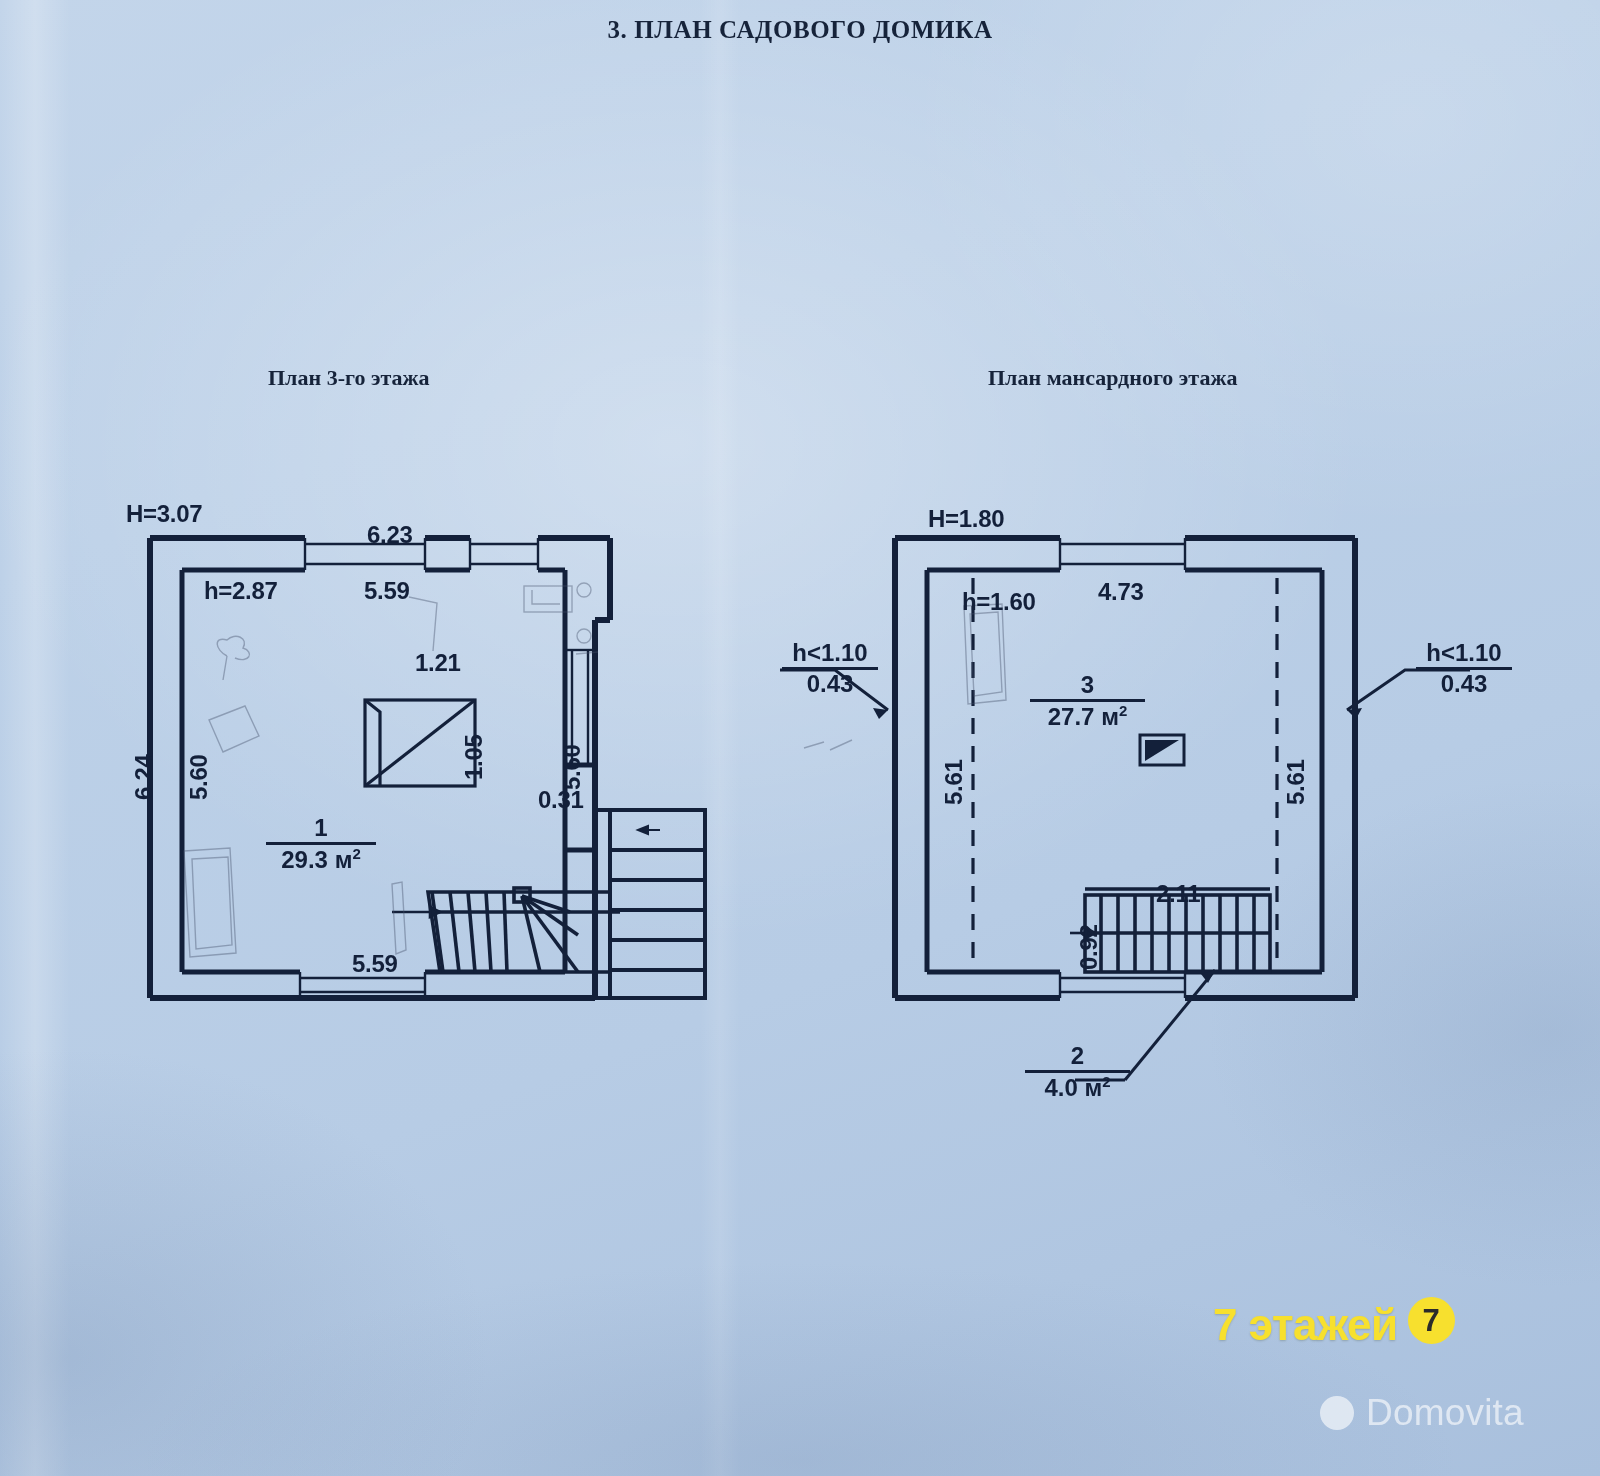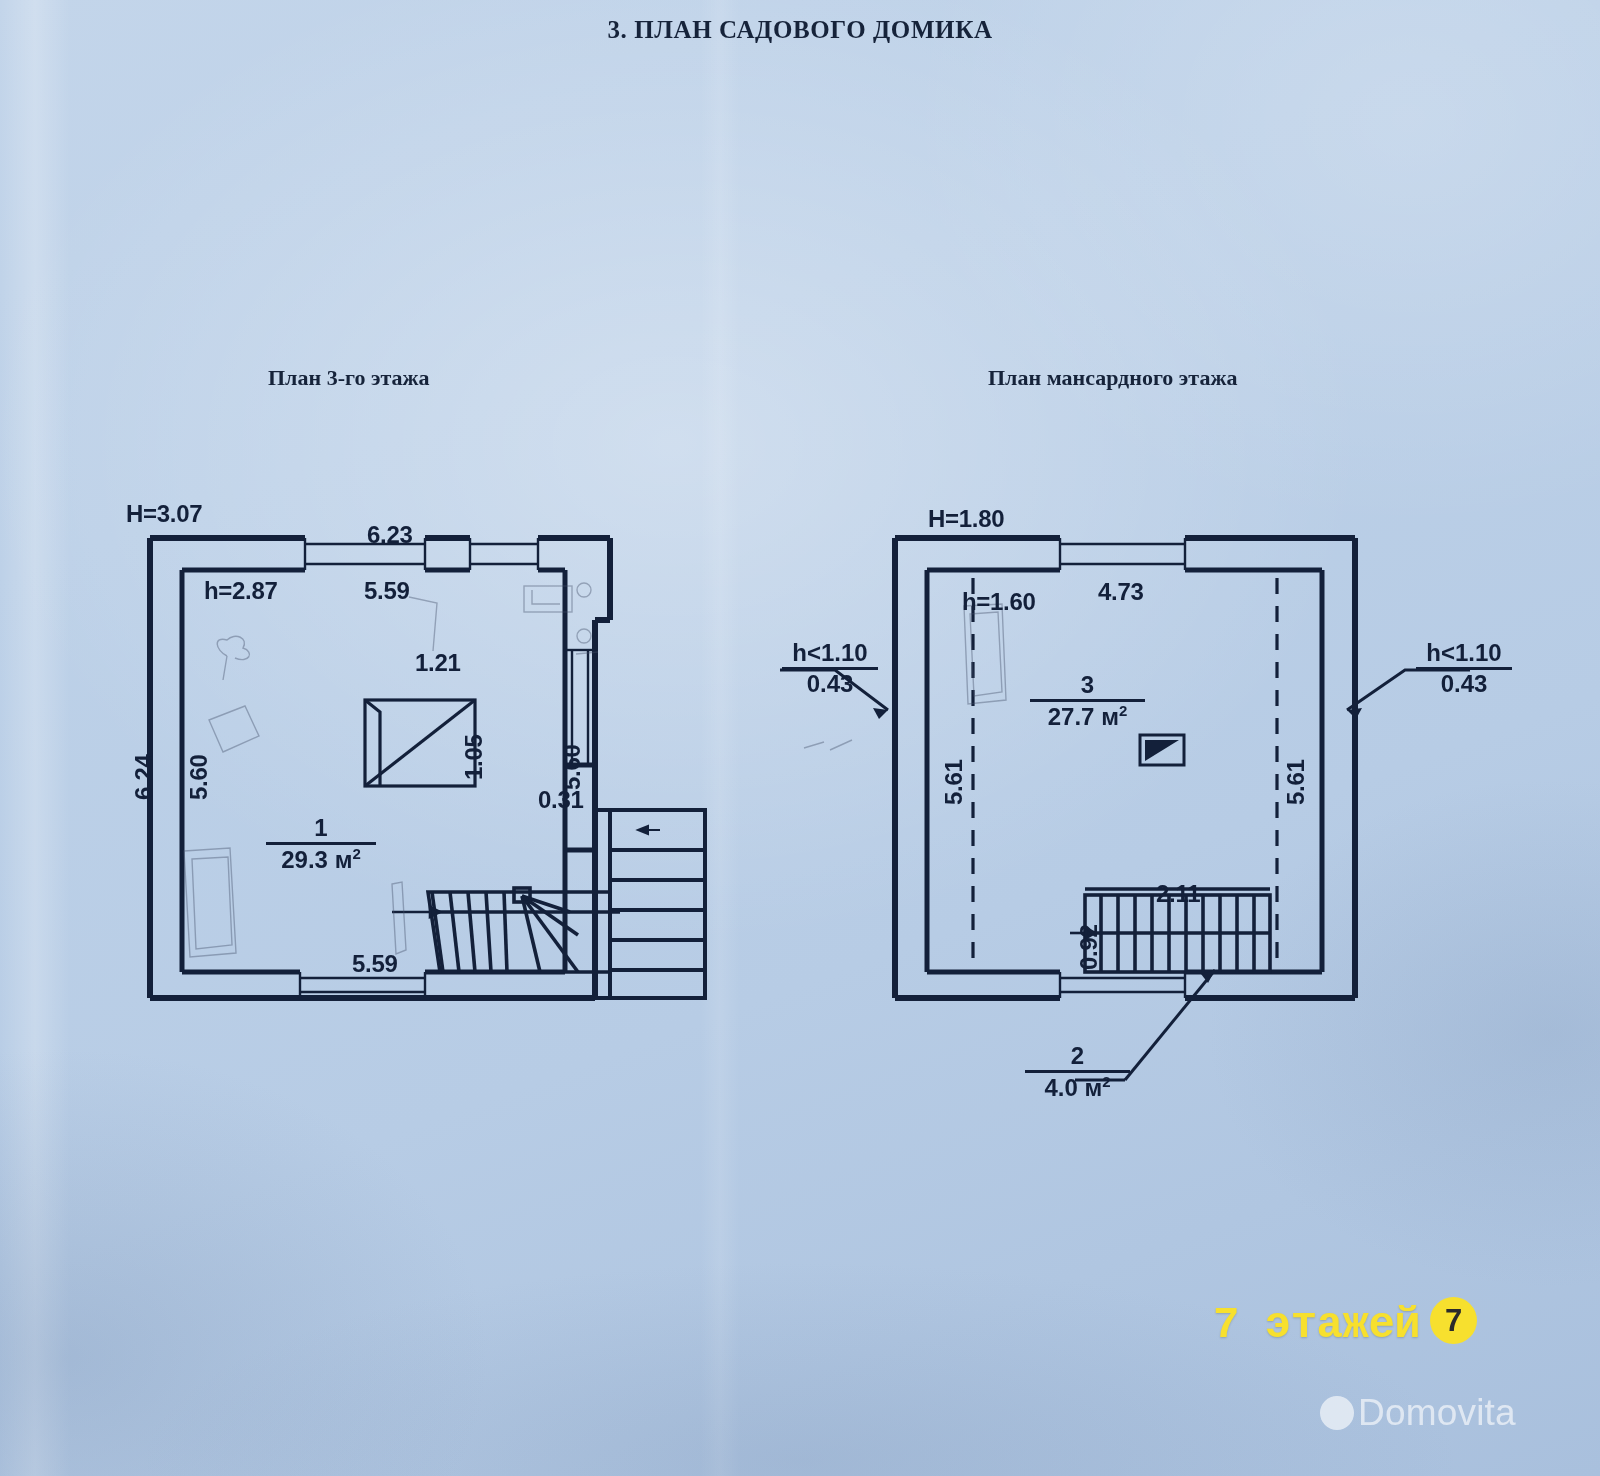--- a/index.html
+++ b/index.html
@@ -81,36 +81,36 @@
   
   .plan{position:absolute;}
   svg{display:block;overflow:visible;}
 
   
   .wm7{
     position:absolute;left:1213px;top:1297px;
     display:flex;align-items:center;gap:10px;
   }
   .wm7 .txt{
-    font-family:Liberation Mono, monospace;
+    font-family:Liberation Sans, sans-serif;
     font-size:44px;font-weight:700;color:#f7e02e;
     letter-spacing:-0.5px;
     text-shadow:0 1px 2px rgba(60,70,40,0.25);
   }
   .wm7 .badge{
     width:47px;height:47px;border-radius:50%;
     background:#f7e02e;
     display:flex;align-items:center;justify-content:center;
     font-family:"Liberation Sans", sans-serif;
     font-size:31px;font-weight:700;color:#2b2b2b;
     margin-bottom:8px;
   }
   .wmdv{
     position:absolute;left:1320px;top:1392px;
-    display:flex;align-items:center;gap:4px;opacity:0.62;
+    display:flex;align-items:center;gap:12px;opacity:0.62;
   }
   .wmdv .dot{width:34px;height:34px;border-radius:50%;background:#ffffff;}
   .wmdv .txt{
     font-family:"Liberation Sans", sans-serif;
     font-size:37px;color:#ffffff;letter-spacing:0.2px;
   }
 
   
   .pencil{position:absolute;opacity:0.40;}
   .pencil svg path,.pencil svg rect,.pencil svg circle,.pencil svg line{

